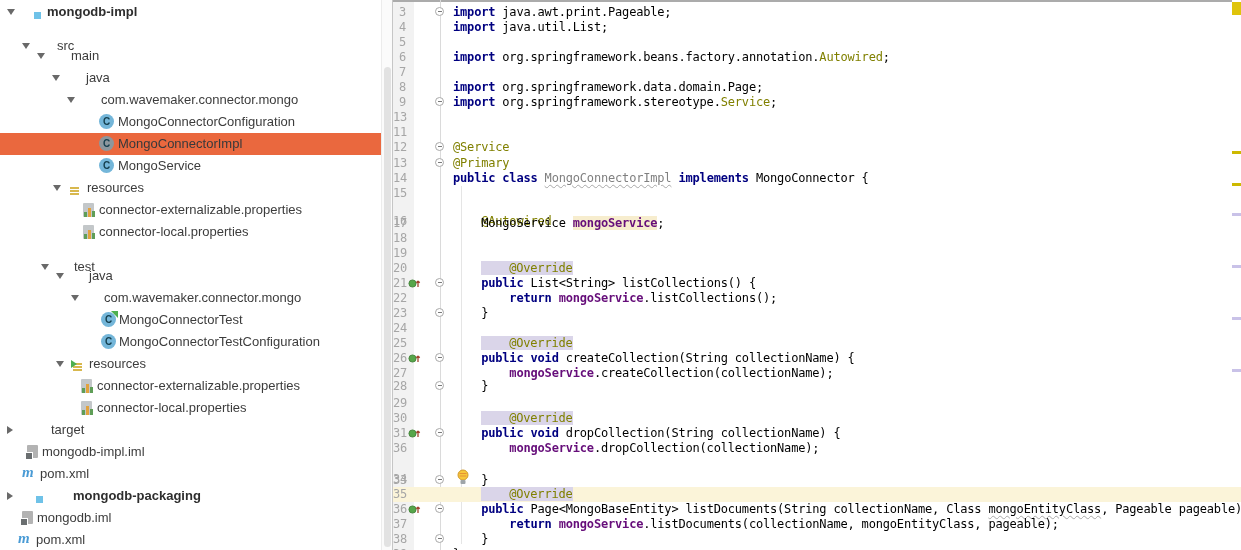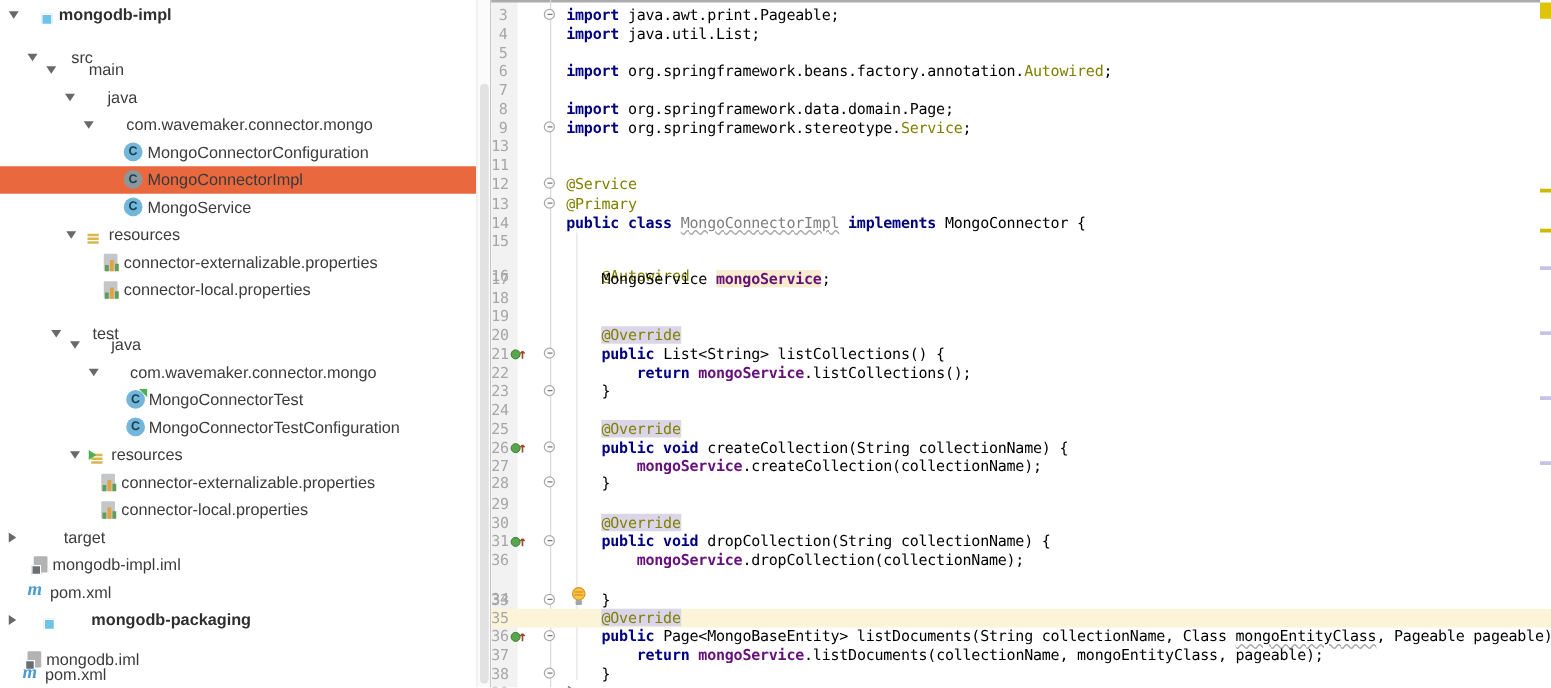--- a/index.html
+++ b/index.html
@@ -54,21 +54,21 @@
   #cur-line{position:absolute;left:0;width:848px;height:15px;background:#FBF4D9;}
   .eline{position:absolute;left:0;width:848px;height:15px;}
   .lnum{position:absolute;left:0;top:0;width:13px;text-align:right;color:#A6A6A6;
         font-size:12px;line-height:15px;letter-spacing:-0.18px;}
   .code{position:absolute;left:60px;top:0;white-space:pre;line-height:15px;letter-spacing:-0.18px;color:#000;}
   .tk-kw{color:#000080;font-weight:bold;}
   .tk-pl{color:#000;}
   .tk-ann{color:#808000;}
   .tk-fld{color:#660E7A;font-weight:bold;}
   .tk-hfld{color:#660E7A;font-weight:bold;background:#F7EDCE;}
-  .tk-cann{color:#808000;background:#DAD5E9;}
+  .tk-cann{color:#808000;background:#DAD5E9;padding-left:28px;}
   .tk-typo{color:#808080;text-decoration:underline wavy #A8A8A8 1px;text-underline-offset:2px;}
   .tk-wavy{color:#000;text-decoration:underline wavy #A8A8A8 1px;text-underline-offset:2px;}
   .foldh{position:absolute;left:42px;top:2px;width:9px;height:9px;border:1px solid #A9A9A9;
          border-radius:50%;background:#fff;box-sizing:border-box;}
   .foldh span{position:absolute;left:1.5px;top:3px;width:4px;height:1px;background:#7A7A7A;}
   .ovr{position:absolute;left:15px;top:2px;}
   #bulb{position:absolute;left:64px;top:469px;}
 
   
   .stripe-tick{position:absolute;left:1232px;width:9px;height:3px;}
@@ -258,21 +258,21 @@
     </div>
     <div class="trow bold" style="top: 485px;">
       <span class="arr right" style="left: 7px;"></span>
       <span class="ic" style="left: 28px;">
         <span class="f-tab c-dark"></span>
         <span class="f-body c-dark"></span>
         <span class="p-sq"></span>
       </span>
       <span class="tlabel" style="left: 49px; margin-left: 24px;">mongodb-packaging</span>
     </div>
-    <div class="trow" style="top: 507px; margin-top: 10px;">
+    <div class="trow" style="top: 507px;">
       <span class="ic" style="left: 19px;">
         <span class="iml-pg"></span>
         <span class="iml-sq"></span>
       </span>
       <span class="tlabel" style="left: 37px;">mongodb.iml</span>
     </div>
     <div class="trow" style="top: 529px;">
       <span class="ic" style="left: 17px;">
         <span class="mvn">m</span>
       </span>

